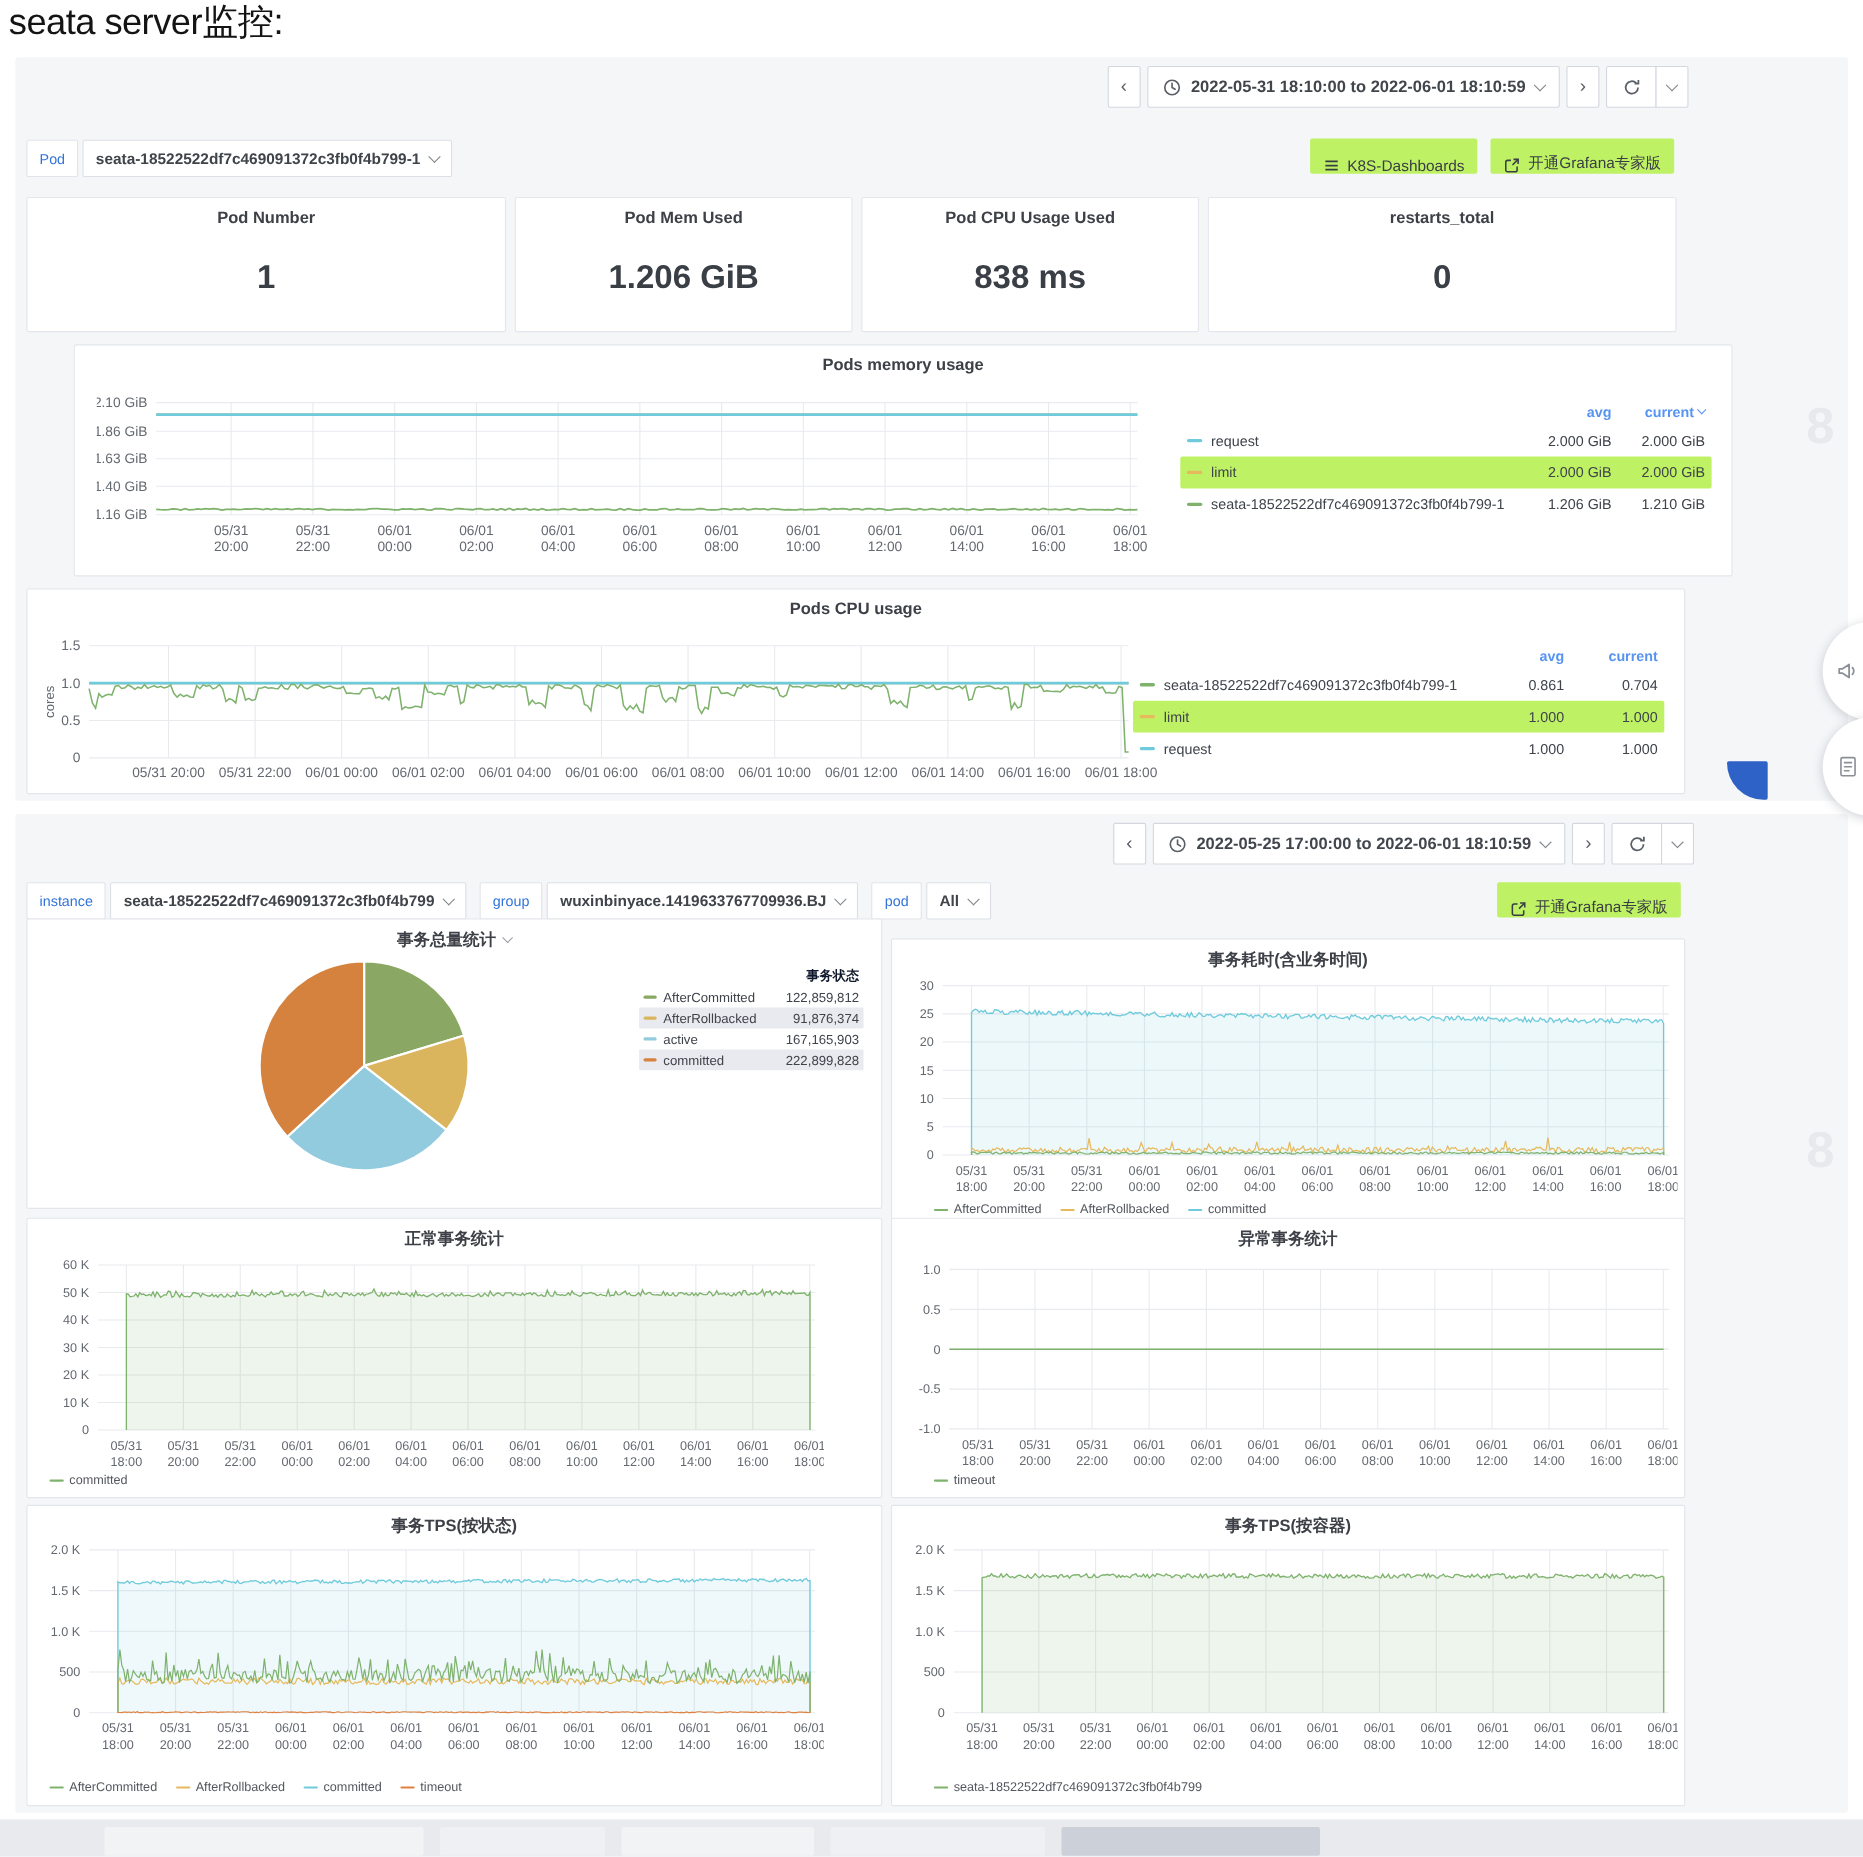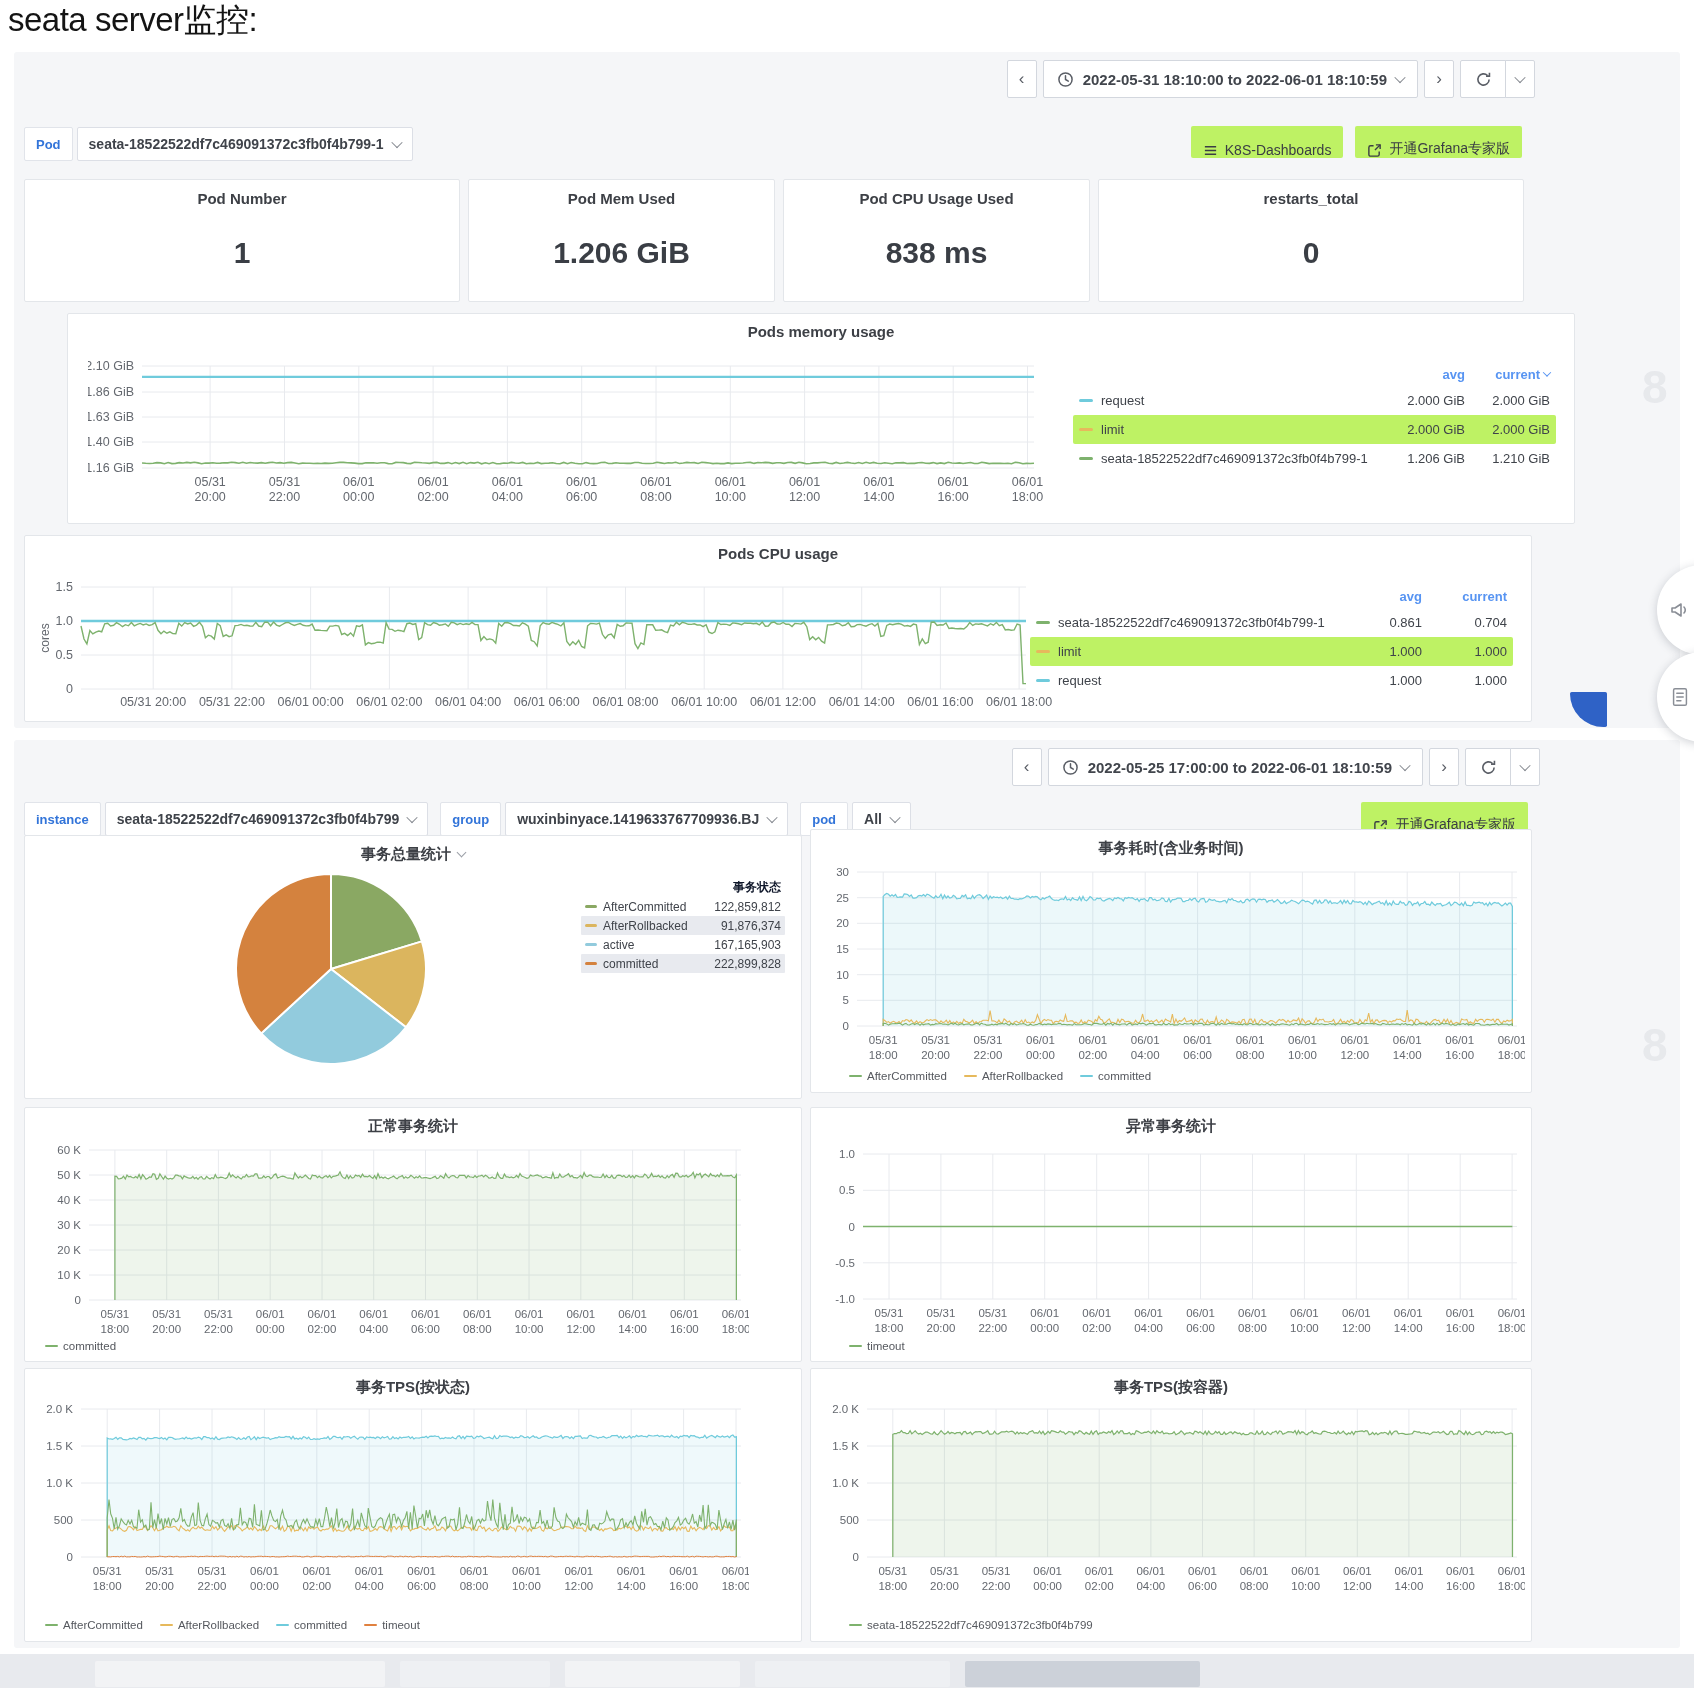--- a/index.html
+++ b/index.html
@@ -15,21 +15,21 @@
   .tp-sq{width:30px;}
   .tp-time{padding:0 13px;gap:9px;font-size:15px;font-weight:600;color:#41454c;}
   .tp-joined{display:flex;}
   .tp-joined .tp-btn:first-child{width:46px;border-radius:2px 0 0 2px;}
   .tp-joined .tp-btn:last-child{width:30px;margin-left:-1px;border-radius:0 2px 2px 0;}
   .chev{display:inline-block;width:7px;height:7px;border-right:1.6px solid #84888f;border-bottom:1.6px solid #84888f;transform:rotate(45deg) translate(-1px,-1px);}
   .chev-sm{width:5px;height:5px;border-color:#5794f2;margin-left:4px;}
   
   .var-row{position:absolute;display:flex;gap:12px;align-items:center;}
   .var-pair{display:flex;gap:4px;align-items:center;}
-  .var-label{height:32px;padding:0 11px;background:#fff;border:1px solid #e1e4ea;border-radius:2px;color:#3274d9;font-size:13px;font-weight:700;display:flex;align-items:center;}
+  .var-label{height:32px;padding:0 11px;background:#fff;border:1px solid #e1e4ea;border-radius:2px;color:#3274d9;font-size:13px;font-weight:400;display:flex;align-items:center;}
   .var-select{height:32px;padding:0 11px;background:#fff;border:1px solid #dcdfe6;border-radius:2px;color:#3f434a;font-size:14px;font-weight:600;display:flex;align-items:center;gap:9px;cursor:pointer;}
   
   .links-row{position:absolute;display:flex;gap:12px;align-items:center;}
   .link-btn{height:32px;padding:0 12px;display:flex;gap:7px;align-items:flex-end;background:#bef264;border-radius:2px;font-size:14px;font-weight:400;color:#3a3d44;cursor:pointer;border:none;}
   
   .panel{position:absolute;background:#fff;border:1px solid #e3e6ea;border-radius:2px;}
   .panel-title{position:absolute;top:9px;left:0;right:0;text-align:center;font-size:15px;font-weight:600;color:#3d4046;cursor:pointer;}
   .title-caret{display:inline-block;width:6px;height:6px;border-right:1.4px solid #9b9fa7;border-bottom:1.4px solid #9b9fa7;transform:rotate(45deg);margin-left:7px;vertical-align:3px;}
   .stat-title{position:absolute;top:10px;left:0;right:0;text-align:center;font-size:15px;font-weight:600;color:#3d4046;}
   .stat-value{position:absolute;top:56px;left:0;right:0;text-align:center;font-size:30px;font-weight:600;color:#3a3e45;}
@@ -412,21 +412,21 @@
           <span class="plt-name">active</span>
           <span class="plt-val">167,165,903</span>
         </div>
         <div class="plt-row shaded">
           <span class="sw-sm" style="background: rgb(212, 130, 62);"></span>
           <span class="plt-name">committed</span>
           <span class="plt-val">222,899,828</span>
         </div>
       </div>
     </div>
-    <div class="panel" style="left: 796px; top: 89px; width: 720px; height: 262px;">
+    <div class="panel" style="left: 796px; top: 113px; width: 720px; height: 262px;">
       <div class="panel-title"><span>事务耗时(含业务时间)</span></div>
       <svg width="706" height="216" viewBox="0 0 706 216" class="chart" style="left: 8px; top: 22px;">
         <g>
           <line x1="38" x2="698" y1="20.0" y2="20.0" stroke="#e8eaee" stroke-width="1"></line>
           <line x1="38" x2="698" y1="45.7" y2="45.7" stroke="#e8eaee" stroke-width="1"></line>
           <line x1="38" x2="698" y1="71.3" y2="71.3" stroke="#e8eaee" stroke-width="1"></line>
           <line x1="38" x2="698" y1="97.0" y2="97.0" stroke="#e8eaee" stroke-width="1"></line>
           <line x1="38" x2="698" y1="122.7" y2="122.7" stroke="#e8eaee" stroke-width="1"></line>
           <line x1="38" x2="698" y1="148.3" y2="148.3" stroke="#e8eaee" stroke-width="1"></line>
           <line x1="38" x2="698" y1="174.0" y2="174.0" stroke="#e8eaee" stroke-width="1"></line>

